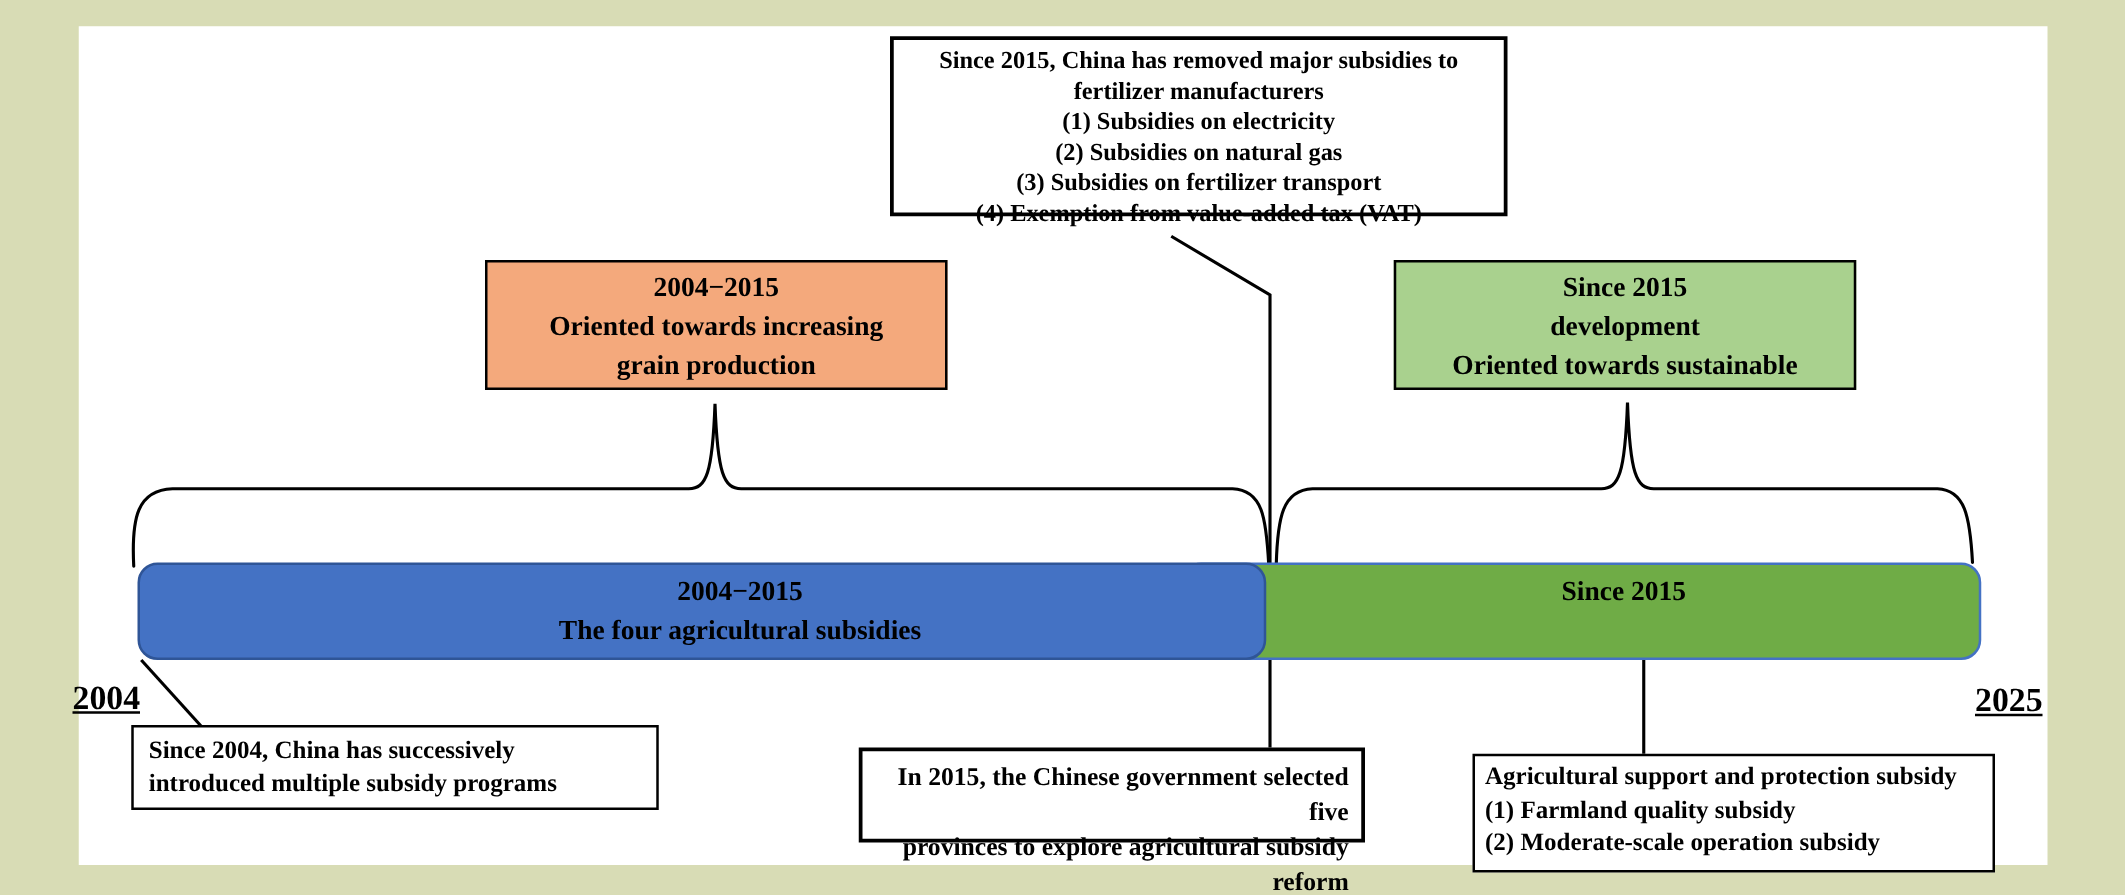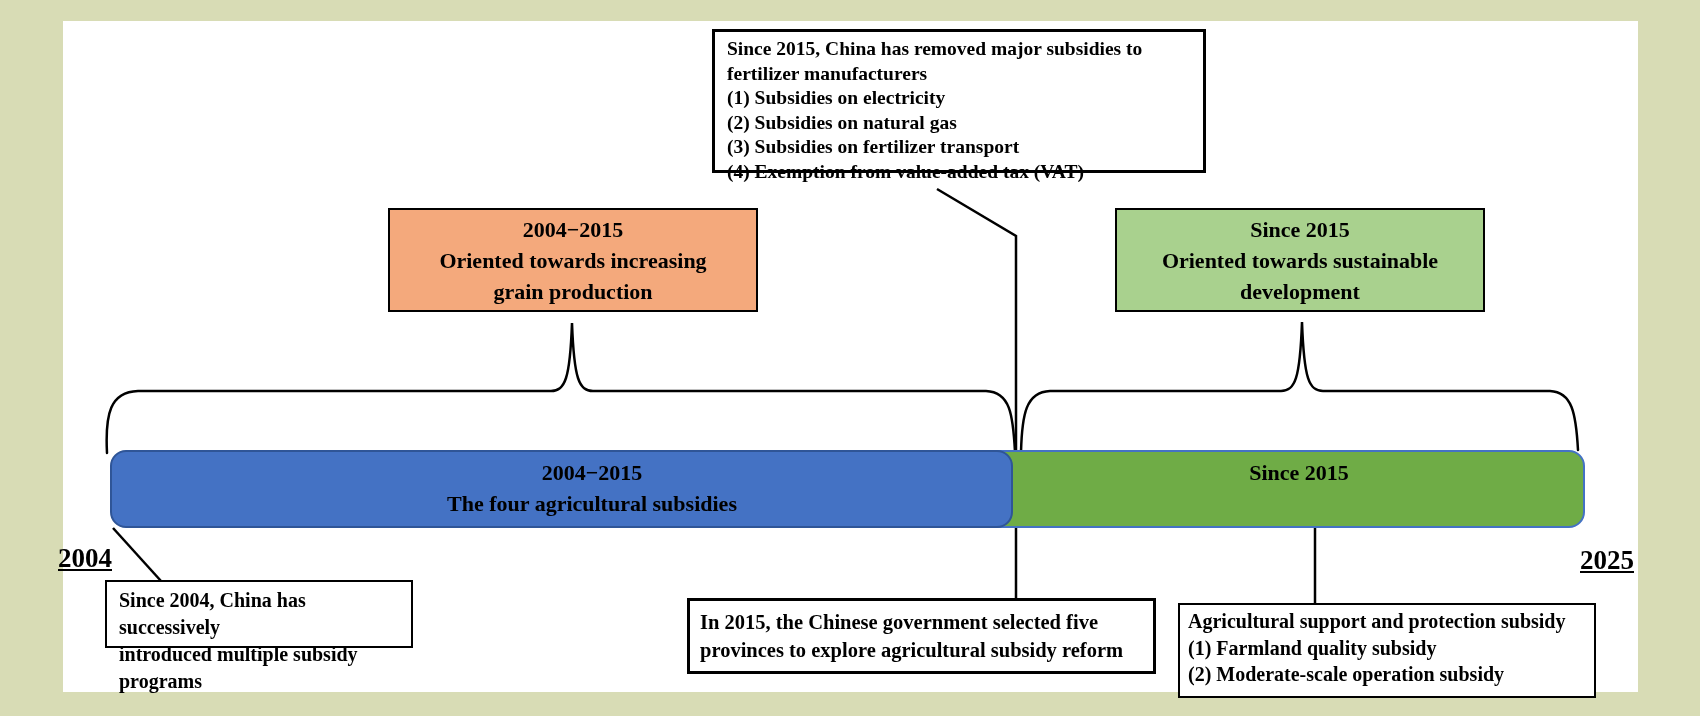--- a/index.html
+++ b/index.html
@@ -16,21 +16,21 @@
     background:#ffffff;
   }
   .connector-layer{position:absolute;left:0;top:0;width:1700px;height:716px;z-index:1;}
   .box{
     position:absolute;background:#ffffff;border:3px solid #000;
     box-sizing:border-box;font-weight:bold;z-index:5;
   }
   .top-callout{
     left:712px;top:29px;width:494px;height:144px;
     font-size:19.5px;line-height:24.5px;padding:5px 12px 0 12px;
-    text-align:left;
+    text-align:center;
   }
   .era{
     border-width:2.5px;text-align:center;
     font-size:22px;line-height:31px;padding-top:4px;
   }
   .era-left{left:388px;top:208px;width:370px;height:104px;background:#f4a97c;}
   .era-right{left:1115px;top:208px;width:370px;height:104px;background:#a9d18e;}
   .bar{
     position:absolute;top:450px;height:78px;border-radius:16px;
     box-sizing:border-box;
@@ -42,26 +42,26 @@
     font-weight:bold;font-size:22px;line-height:31px;color:#000;
   }
   .blue-label{left:110px;width:964px;}
   .green-label{left:1013px;width:572px;}
   .year{
     position:absolute;font-weight:bold;font-size:27px;z-index:5;text-decoration:underline;
   }
   .year-start{left:58px;top:543px;}
   .year-end{left:1580px;top:545px;width:58px;}
   .callout-left{
-    left:105px;top:580px;width:308px;height:68px;border-width:2.5px;
+    left:105px;top:580px;width:422px;height:68px;border-width:2.5px;
     font-size:20px;line-height:27px;padding:5px 12px;
   }
   .callout-middle{
-    left:687px;top:598px;width:469px;height:76px;
-    font-size:20.5px;line-height:28px;padding:7px 10px;
+    left:687px;top:598px;width:405px;height:76px;
+    font-size:20.5px;line-height:28px;padding:7px 10px;text-align:right;
   }
   .callout-right{
     left:1178px;top:603px;width:418px;height:95px;border-width:2.5px;
     font-size:20px;line-height:26.5px;padding:3px 8px;
   }
 </style>
 </head>
 <body>
 
 <div id="stage">
@@ -86,22 +86,22 @@
   </div>
 
   <div class="box era era-left">
     <div>2004−2015</div>
     <div>Oriented towards increasing</div>
     <div>grain production</div>
   </div>
 
   <div class="box era era-right">
     <div>Since 2015</div>
+    <div>development</div>
     <div>Oriented towards sustainable</div>
-    <div>development</div>
   </div>
 
   <div class="bar bar-green"></div>
   <div class="bar bar-blue"></div>
 
   <div class="bar-label blue-label">
     <div>2004−2015</div>
     <div>The four agricultural subsidies</div>
   </div>
 

